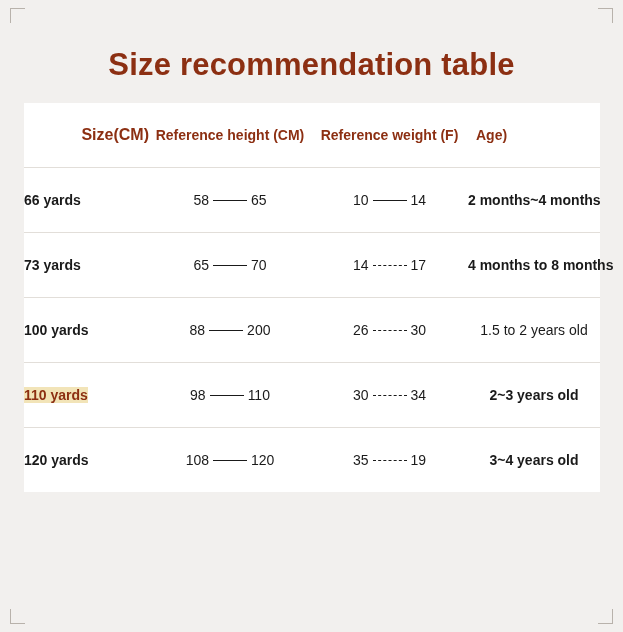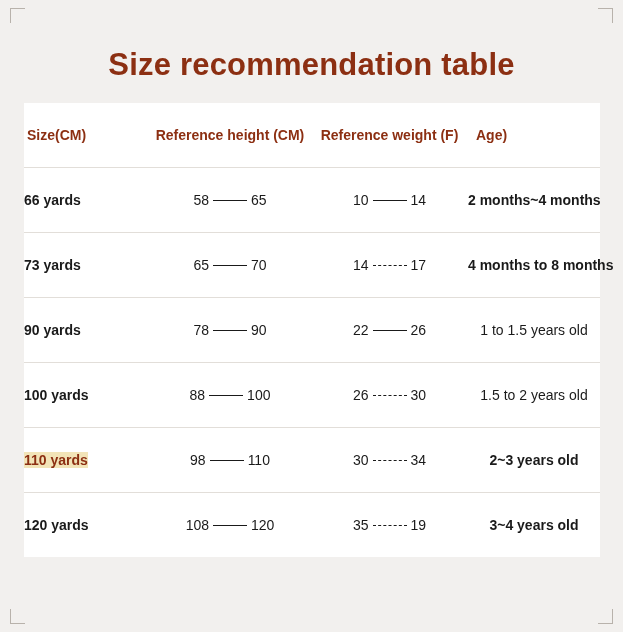--- a/index.html
+++ b/index.html
@@ -81,21 +81,21 @@
   .col-weight { width: 157px; }
   .col-age    { width: 132px; }
 
   
   .hdr td {
     height: 66px;
     color: #8c2f12;
     font-weight: bold;
     font-size: 13px;
   }
-  .hdr .h-size   { padding-left: 3px; text-align: left; font-size: 14px; }
+  .hdr .h-size   { padding-left: 3px; text-align: right; font-size: 16px; }
   .hdr .h-height { text-align: center; }
   .hdr .h-weight { text-align: center; }
   .hdr .h-age    { padding-left: 8px; text-align: left; }
 
   
   .c-size {
     padding-left: 15px;
     text-align: left;
     font-weight: bold;
     font-size: 15px;
@@ -172,28 +172,22 @@
             <td class="c-range"><span class="num">10</span><span class="dash-solid"></span><span class="num">14</span></td>
             <td class="c-age bold">2 months~4 months</td>
           </tr>
           <tr>
             <td class="c-size"><span class="txt">73 yards</span></td>
             <td class="c-range"><span class="num">65</span><span class="dash-solid"></span><span class="num">70</span></td>
             <td class="c-range"><span class="num">14</span><span class="dash-dashed"></span><span class="num">17</span></td>
             <td class="c-age bold">4 months to 8 months</td>
           </tr>
           <tr>
-            <td class="c-size"><span class="txt">90 yards</span></td>
-            <td class="c-range"><span class="num">78</span><span class="dash-solid"></span><span class="num">90</span></td>
-            <td class="c-range"><span class="num">22</span><span class="dash-solid"></span><span class="num">26</span></td>
-            <td class="c-age">1 to 1.5 years old</td>
-          </tr>
-          <tr>
             <td class="c-size"><span class="txt">100 yards</span></td>
-            <td class="c-range"><span class="num">88</span><span class="dash-solid"></span><span class="num">100</span></td>
+            <td class="c-range"><span class="num">88</span><span class="dash-solid"></span><span class="num">200</span></td>
             <td class="c-range"><span class="num">26</span><span class="dash-dashed"></span><span class="num">30</span></td>
             <td class="c-age">1.5 to 2 years old</td>
           </tr>
           <tr>
             <td class="c-size highlight"><span class="txt">110 yards</span></td>
             <td class="c-range"><span class="num">98</span><span class="dash-solid"></span><span class="num">110</span></td>
             <td class="c-range"><span class="num">30</span><span class="dash-dashed"></span><span class="num">34</span></td>
             <td class="c-age bold">2~3 years old</td>
           </tr>
           <tr>

